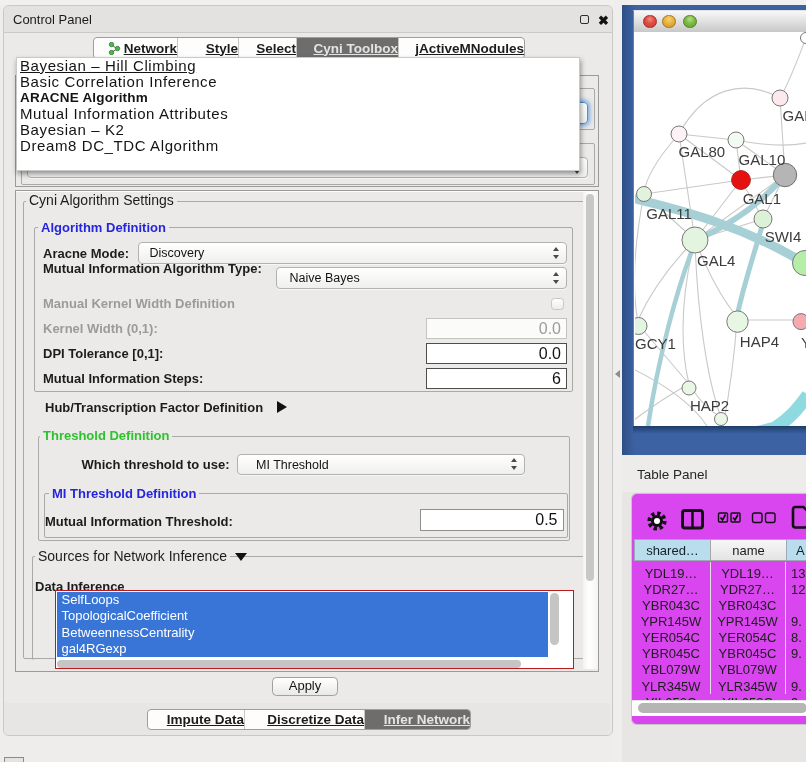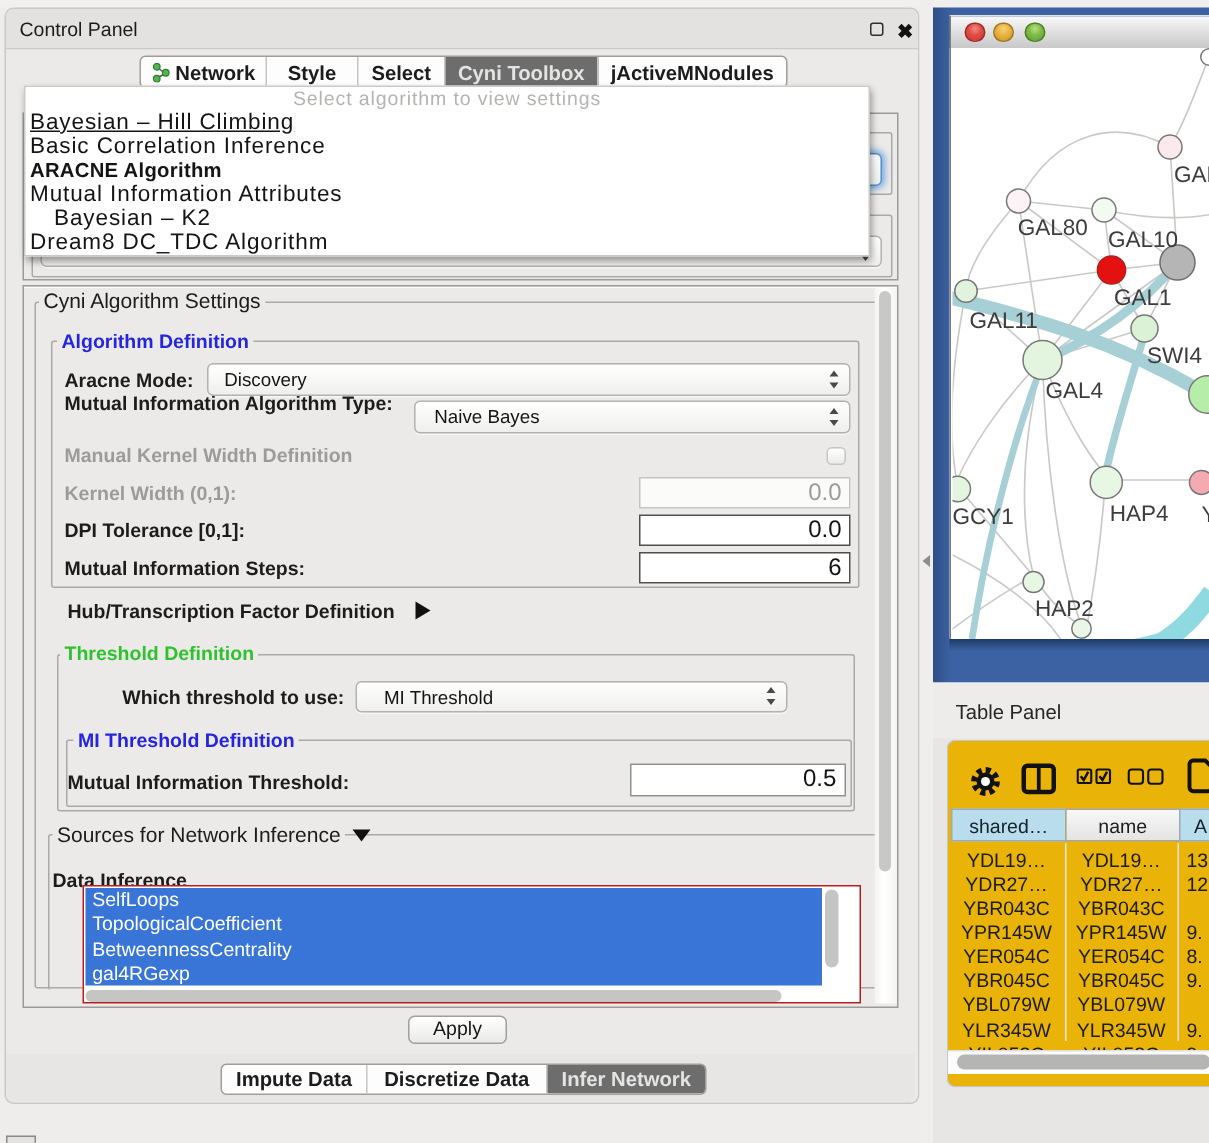--- a/index.html
+++ b/index.html
@@ -4,21 +4,21 @@
 <style>
 html,body{margin:0;padding:0;}
 #page{position:relative;width:806px;height:762px;overflow:hidden;background:#eeedeb;font-family:"Liberation Sans",sans-serif;}
 .abs{position:absolute;}
 #cpanel{left:3px;top:5px;width:608px;height:729px;background:#ebeae8;border:1px solid #c8c8c6;border-radius:6px;}
 #cptitle{left:0;top:0;width:100%;height:26px;background:#e3e2e0;border-bottom:1px solid #cbcac8;border-radius:6px 6px 0 0;}
 #cptitle span{position:absolute;left:9px;top:6px;font-size:13px;line-height:15px;color:#1b1b1b;}
 #icoFloat{left:576px;top:9px;width:7px;height:7px;border:1.5px solid #2e2e2e;border-radius:2px;}
 #icoClose{left:594px;top:7px;font-size:13px;font-weight:bold;color:#111;}
 .seg{background:#fdfdfd;border:1px solid #9e9e9c;border-radius:4px;display:flex;overflow:hidden;}
-.seg .tb{font-size:13.5px;font-weight:bold;color:#1c1c1c;display:flex;align-items:center;justify-content:center;border-right:1px solid #c6c6c4;box-sizing:border-box;}
+.seg .tb{font-size:13.5px;font-weight:bold;color:#1c1c1c;display:flex;align-items:center;justify-content:flex-end;border-right:1px solid #c6c6c4;box-sizing:border-box;text-decoration:underline;}
 .seg .tb:last-child{border-right:none;}
 .seg .sel{background:#6d6d6d;color:#e4e4e2;}
 #tabbar{left:89px;top:31px;width:430px;height:20px;}
 #bottombar{left:143px;top:703px;width:322px;height:19px;}
 .panelbox{border:1px solid #9a9a98;background:#ebeae8;}
 #panelA{left:11px;top:69px;width:582px;height:110px;}
 #panelB{left:11px;top:184px;width:582px;height:480px;box-shadow:inset 0 1px 0 #fbfbf9;}
 .gbox{position:absolute;border:1px solid #a9a9a7;border-radius:2px;}
 .gtitle{position:absolute;background:#ebeae8;font-size:14px;line-height:15px;padding:0 3px;color:#1c1c1c;white-space:nowrap;}
 .blue{color:#2525dd;font-weight:bold;font-size:13px;}
@@ -128,26 +128,25 @@
   <div class="abs" style="left:268px;top:671px;width:64px;height:16.5px;border:1px solid #a0a09e;border-radius:4.5px;background:linear-gradient(#ffffff,#e9e9e7);font-size:13px;color:#161616;text-align:center;line-height:16.5px;">Apply</div>
   <div id="bottombar" class="seg abs">
     <div class="tb" style="width:97px;">Impute Data</div>
     <div class="tb" style="width:120px;">Discretize Data</div>
     <div class="tb sel" style="width:105px;">Infer Network</div>
   </div>
 </div>
 <div class="abs" style="left:4px;top:757px;width:18px;height:10px;border:1.5px solid #8a8a88;background:#e4e3e1;"></div>
 
 <div class="abs" style="left:16px;top:57px;width:562px;height:112px;background:#fff;border:1px solid #c9c9c7;box-shadow:1px 3px 5px rgba(0,0,0,.4);color:#141414;z-index:50;">
-  <div style="height:16px;line-height:16px;text-align:center;color:#b3b3b1;font-size:13px;letter-spacing:.6px;">Select algorithm to view settings</div>
   <div style="height:16px;line-height:16px;padding-left:3px;font-size:15px;letter-spacing:.6px;text-decoration:underline;">Bayesian – Hill Climbing</div>
   <div style="height:16px;line-height:16px;padding-left:3px;font-size:15px;letter-spacing:.6px;">Basic Correlation Inference</div>
   <div style="height:16px;line-height:16px;padding-left:3px;font-size:13.5px;letter-spacing:.2px;font-weight:bold;">ARACNE Algorithm</div>
   <div style="height:16px;line-height:16px;padding-left:3px;font-size:15px;letter-spacing:.6px;">Mutual Information Attributes</div>
-  <div style="height:16px;line-height:16px;padding-left:19px;font-size:15px;letter-spacing:.6px;">Bayesian – K2</div>
+  <div style="height:16px;line-height:16px;padding-left:3px;font-size:15px;letter-spacing:.6px;">Bayesian – K2</div>
   <div style="height:16px;line-height:16px;padding-left:3px;font-size:15px;letter-spacing:.6px;">Dream8 DC_TDC Algorithm</div>
 </div>
 
 <div class="abs" style="left:613px;top:0;width:9px;height:762px;background:#efeeec;"></div>
 <div class="abs" style="left:615px;top:370px;width:0;height:0;border-top:4px solid transparent;border-bottom:4px solid transparent;border-right:5px solid #8d8d8b;"></div>
 
 <div class="abs" style="left:622px;top:5px;width:184px;height:450px;background:linear-gradient(90deg,#2e4f84 0px,#3a5e9e 10px,#3d62a3 14px);"></div>
 
 <div class="abs" style="left:633px;top:10px;width:172px;height:21px;background:linear-gradient(#f8f8f8,#c8c8c8);border-top:1px solid #e2e2e2;border-left:1px solid #7c7c7a;box-shadow:0 1px 0 #77777a;"></div>
 <div class="abs" style="left:643px;top:14.7px;width:11.5px;height:11.5px;border-radius:50%;background:radial-gradient(circle at 50% 30%,#f08a82 0%,#e04b42 45%,#c93a33 100%);border:.5px solid #9e2d28;"></div>
@@ -226,21 +225,21 @@
   <text x="55" y="378.5">HAP2</text>
 </g>
 </svg>
 </div>
 <div class="abs" style="left:633px;top:425.5px;width:173px;height:8px;background:linear-gradient(#1d3d68,rgba(64,102,168,0));"></div>
 
 <div class="abs" style="left:622px;top:455px;width:184px;height:37px;background:#edecea;"></div>
 <div class="abs" style="left:637px;top:466.5px;font-size:13.5px;color:#262626;">Table Panel</div>
 <div class="abs" style="left:622px;top:492px;width:184px;height:270px;background:#e7e6e4;"></div>
 
-<div class="abs" style="left:631px;top:493px;width:175px;height:230px;background:#eab308;border:1px solid #c6c6c4;border-radius:6px 0 0 6px;border-right:none;overflow:hidden;">
+<div class="abs" style="left:631px;top:493px;width:175px;height:230px;background:#d946ef;border:1px solid #c6c6c4;border-radius:6px 0 0 6px;border-right:none;overflow:hidden;">
   <svg width="175" height="44" viewBox="0 0 175 44" style="position:absolute;left:0;top:0;">
     <g transform="translate(25,27)">
       <circle r="7.6" fill="none" stroke="#111" stroke-width="4" stroke-dasharray="3.3 2.65"></circle>
       <circle r="6" fill="#111"></circle>
       <circle r="3" fill="#fff"></circle>
     </g>
     <rect x="50.5" y="16.5" width="20" height="17.5" rx="2.5" fill="none" stroke="#111" stroke-width="3"></rect>
     <line x1="60.5" y1="16.5" x2="60.5" y2="34" stroke="#111" stroke-width="2.5"></line>
     <g fill="none" stroke="#111" stroke-width="1.4">
       <rect x="86.5" y="19" width="9" height="9" rx="1"></rect>

